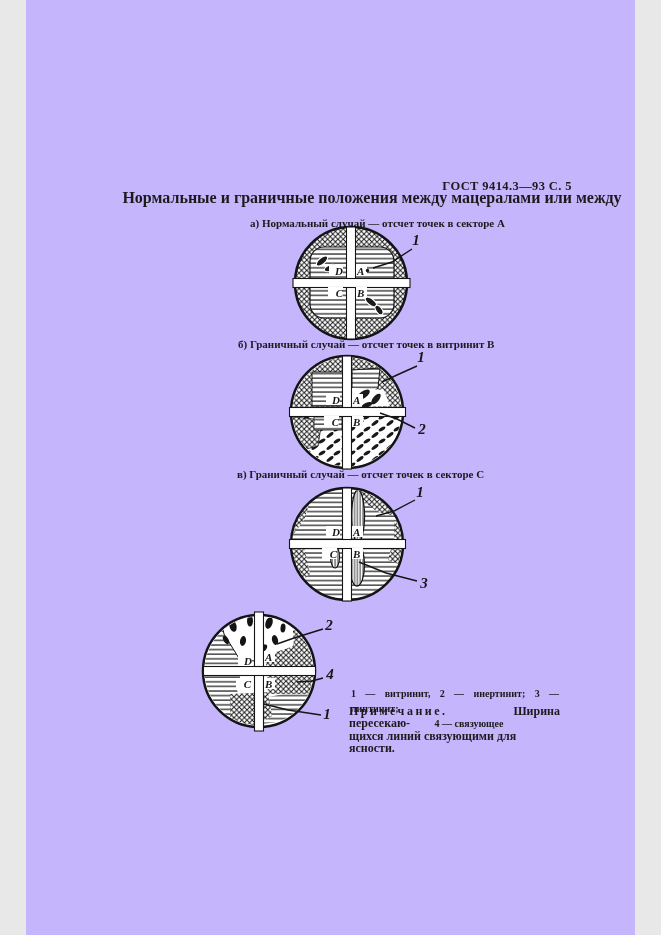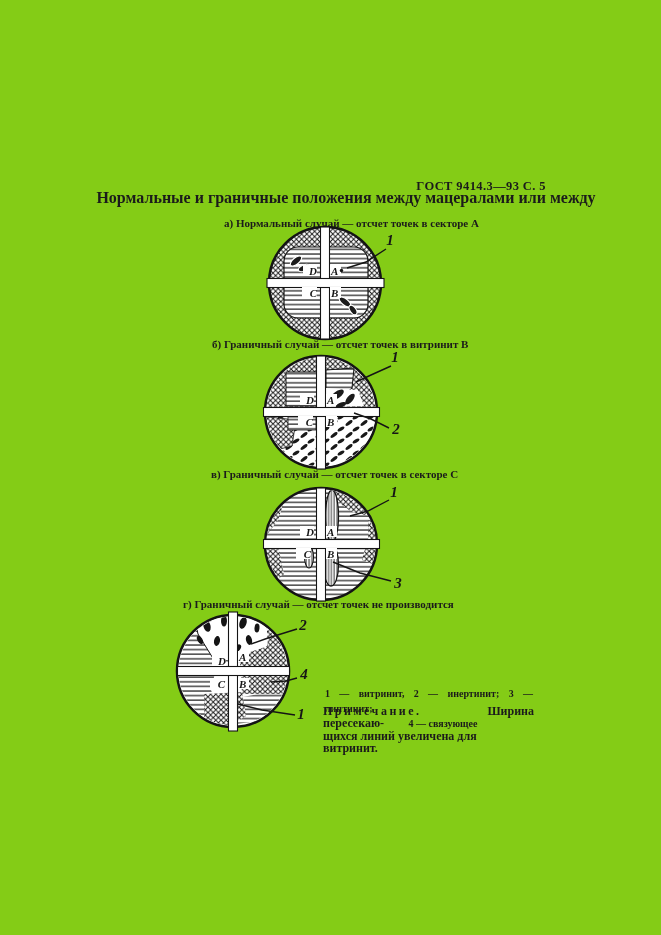--- a/index.html
+++ b/index.html
@@ -1,16 +1,16 @@
 <!DOCTYPE html>
 <html><head>
 <meta charset="utf-8">
 <style>
   html,body{margin:0;padding:0;background:#e8e8e8;}
-  .page{position:relative;width:661px;height:935px;background:#84cc16;margin:0 auto;overflow:hidden;
+  .page{position:relative;width:609px;height:935px;background:#c4b5fd;margin:0 auto;overflow:hidden;
         font-family:"Liberation Serif",serif;color:#1b1b1b;font-weight:bold;}
   .hdr{position:absolute;top:179px;left:0;width:546px;text-align:right;font-size:12.5px;white-space:nowrap;letter-spacing:.4px;}
   .title{position:absolute;top:192px;left:60px;width:572px;text-align:center;font-size:16px;line-height:12px;}
   .cap{position:absolute;font-size:11px;white-space:nowrap;}
   .cap-a{left:224px;top:217px;}
   .cap-b{left:212px;top:338px;}
   .cap-c{left:211px;top:468px;}
   .cap-d{left:183px;top:598px;}
   .legend{position:absolute;left:325px;top:686px;width:208px;font-size:10px;line-height:15px;}
   .leg1{text-align:justify;text-align-last:justify;}
@@ -52,21 +52,20 @@
   </svg>
 
   <div class="hdr">ГОСТ 9414.3—93 С. 5</div>
   <div class="title">
     <div>Нормальные и граничные положения между мацералами или между</div>
   </div>
 
   <div class="cap cap-a">а) Нормальный случай — отсчет точек в секторе А</div>
   <div class="cap cap-b">б) Граничный случай — отсчет точек в витринит В</div>
   <div class="cap cap-c">в) Граничный случай — отсчет точек в секторе С</div>
-  <div class="cap cap-d">г) Граничный случай — отсчет точек не производится</div>
 
   <svg class="fig" style="left:250px;top:222px" width="200" height="126" viewBox="250 222 200 126">
     <clipPath id="clipA">
         <circle cx="325" cy="283" r="54.5"></circle>
       </clipPath>
     <circle cx="325" cy="283" r="56" fill="url(#hatch)" stroke="#141414" stroke-width="2.5"></circle>
     <g clip-path="url(#clipA)">
       <rect x="284" y="247" width="84" height="71" rx="14" fill="url(#stripes)" stroke="#151515" stroke-width="1.2"></rect>
       <g fill="#1b1b1b" stroke="#ffffff" stroke-width="1.2">
         <ellipse cx="296" cy="261" rx="7" ry="3.2" transform="rotate(-40 296 261)"></ellipse>
@@ -202,16 +201,16 @@
     <polyline class="pl" points="295,715 262,710 238,704"></polyline>
     <text class="num" x="301" y="719" text-anchor="middle">1</text>
   </svg>
 
   <div class="legend">
     <div class="leg1">1 — витринит, 2 — инертинит; 3 — липтинит;</div>
     <div class="leg2">4 — связующее</div>
   </div>
   <div class="note">
     <div class="note-l1"><span class="note-label">Примечание.</span> <span>Ширина пересекаю-</span></div>
-    <div>щихся линий увеличена для витринит.</div>
+    <div>щихся линий связующими для ясности.</div>
   </div>
 
 </div>
 
 </body></html>

